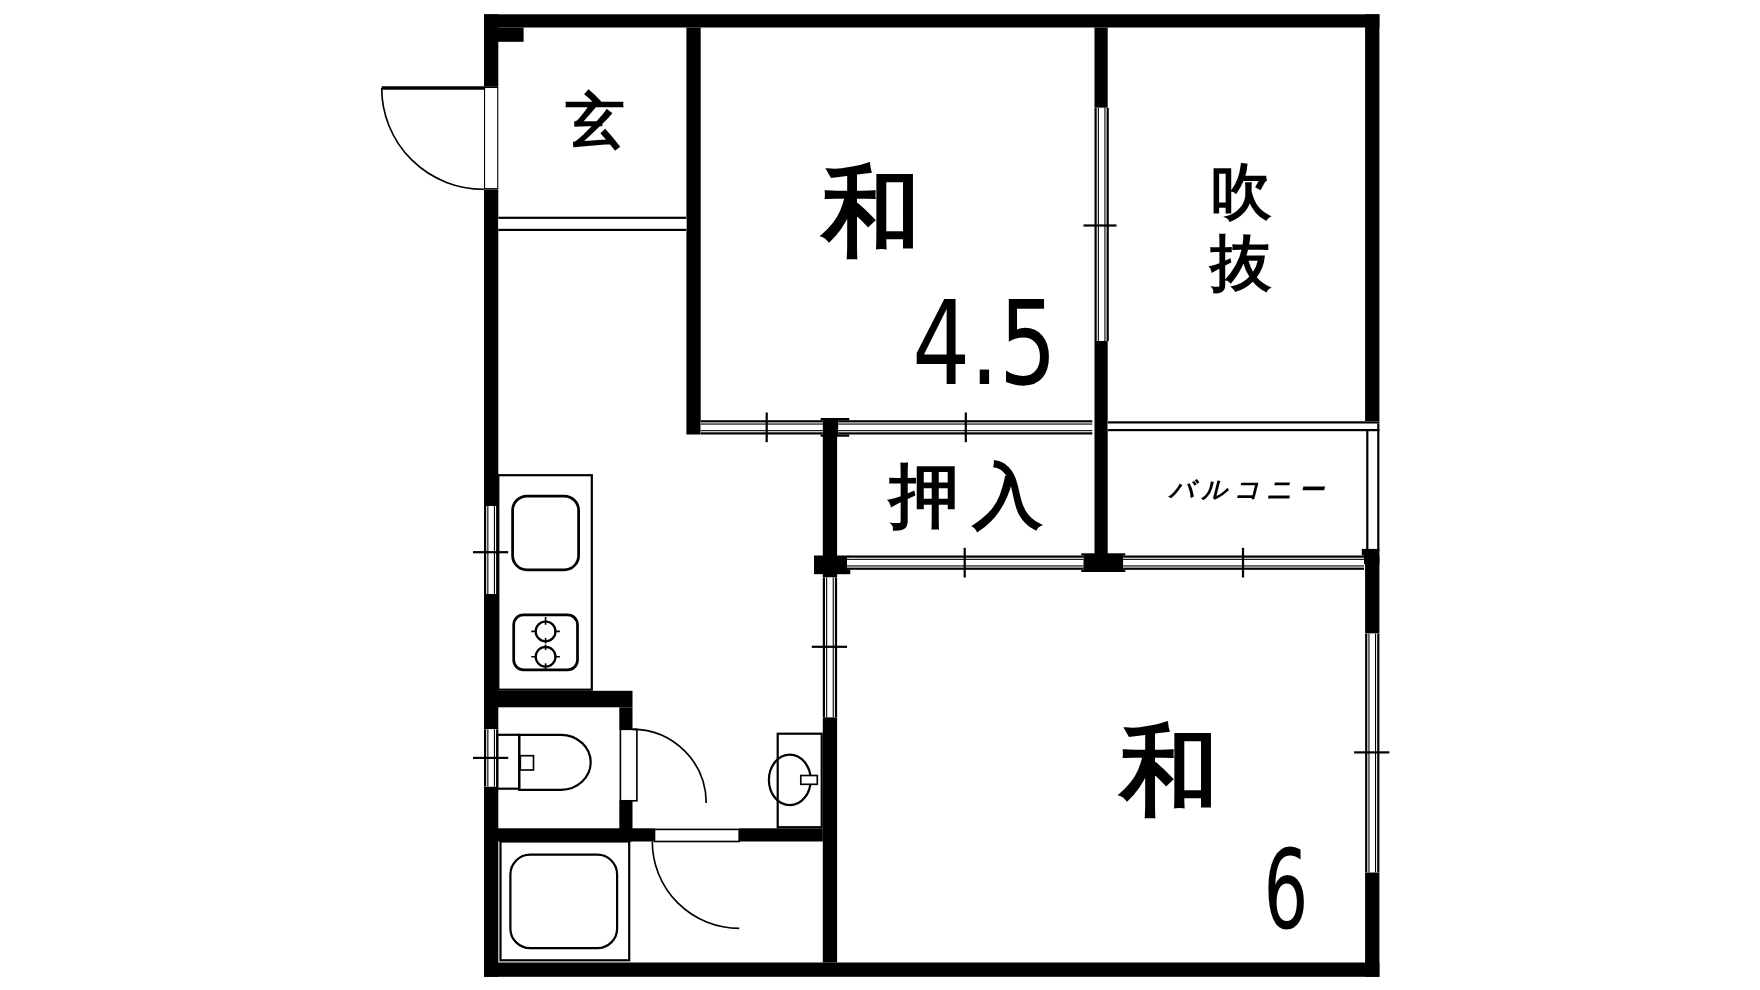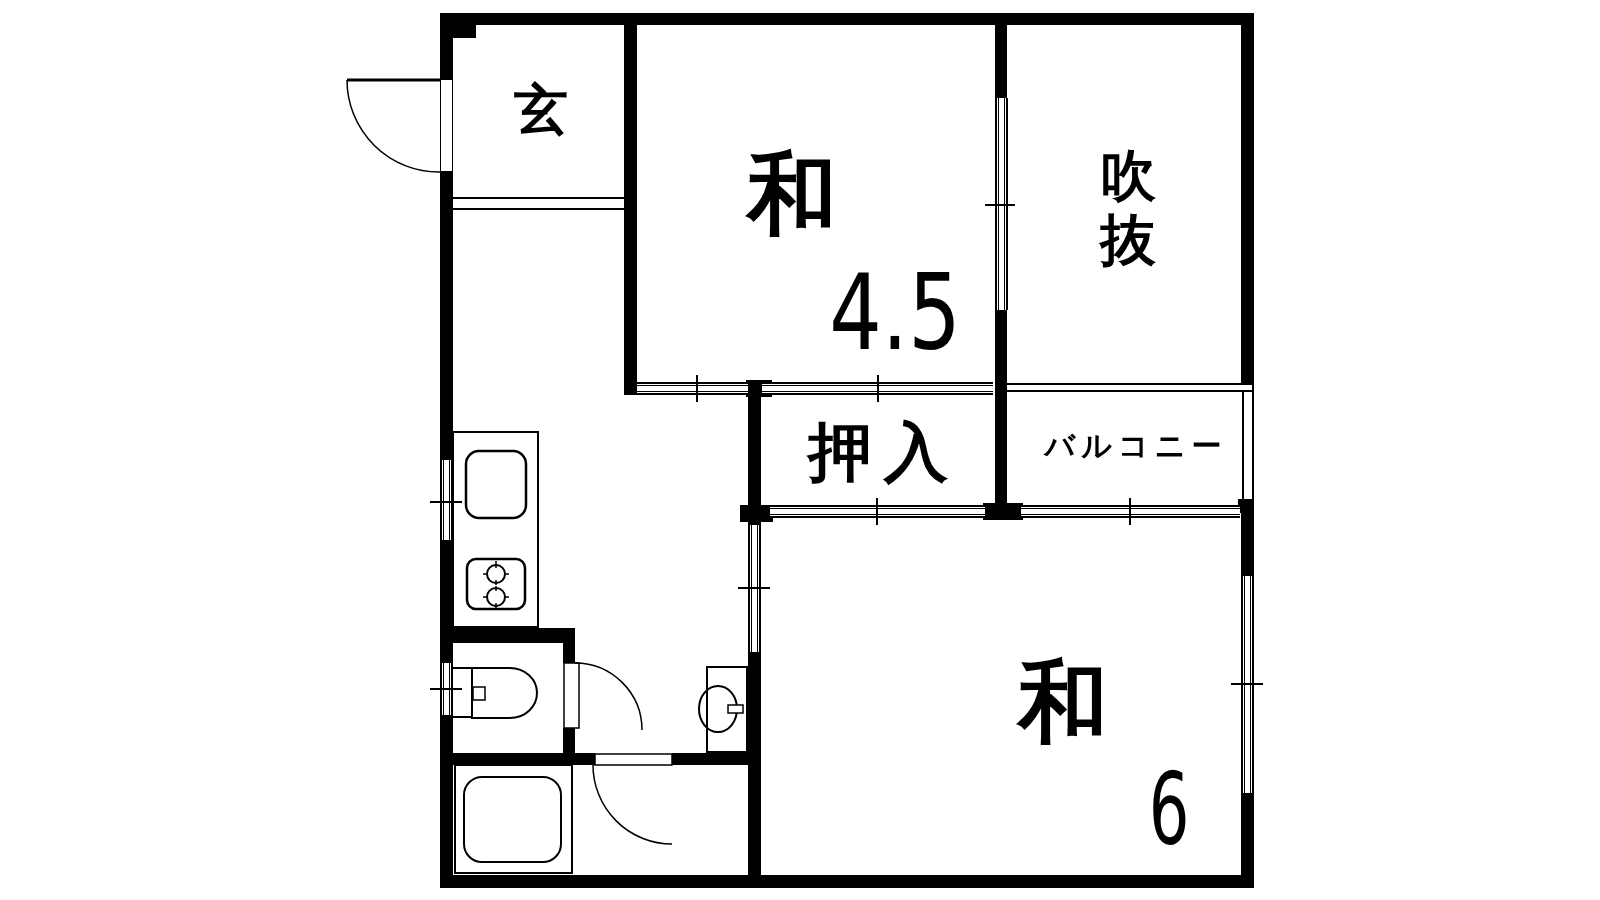--- a/index.html
+++ b/index.html
@@ -18,22 +18,22 @@
   .thinline{position:absolute;background:#000;}
   .tick{position:absolute;background:#000;}
   .jamb{position:absolute;box-sizing:border-box;border:1px solid #000;background:#fff;}
   .step{position:absolute;height:13px;box-sizing:border-box;border-top:2px solid #000;border-bottom:2px solid #000;background:#fff;}
   .fixtures{position:absolute;left:0;top:0;}
   .label{position:absolute;transform:translate(-50%,-50%);white-space:nowrap;color:#000;line-height:1;}
   .lbl-genkan{font-size:54px;font-weight:bold;}
   .lbl-wa45{font-size:90px;font-weight:bold;}
   .lbl-45{font-size:106px;font-weight:normal;transform:translate(-50%,-50%) scaleX(.78);}
   .lbl-fuki{font-size:56px;font-weight:bold;}
-  .lbl-oshiire{font-size:64px;font-weight:bold;letter-spacing:12px;padding-left:12px;}
-  .lbl-balcony{font-size:30px;font-weight:bold;letter-spacing:6px;padding-left:6px;}
+  .lbl-oshiire{font-size:64px;font-weight:bold;letter-spacing:12px;padding-left:12px;font-family:Liberation Serif, serif;}
+  .lbl-balcony{font-size:23px;font-weight:bold;letter-spacing:6px;padding-left:6px;font-style:italic;}
   .lbl-wa6{font-size:90px;font-weight:bold;}
   .lbl-6{font-size:100px;font-weight:normal;transform:translate(-50%,-50%) scaleX(.64);}
 </style>
 </head>
 <body>
 
 <div class="canvas">
 
   <div class="wall" style="left:440px;top:13px;width:814px;height:12px;"></div>
   <div class="wall" style="left:452px;top:25px;width:24px;height:13px;"></div>

